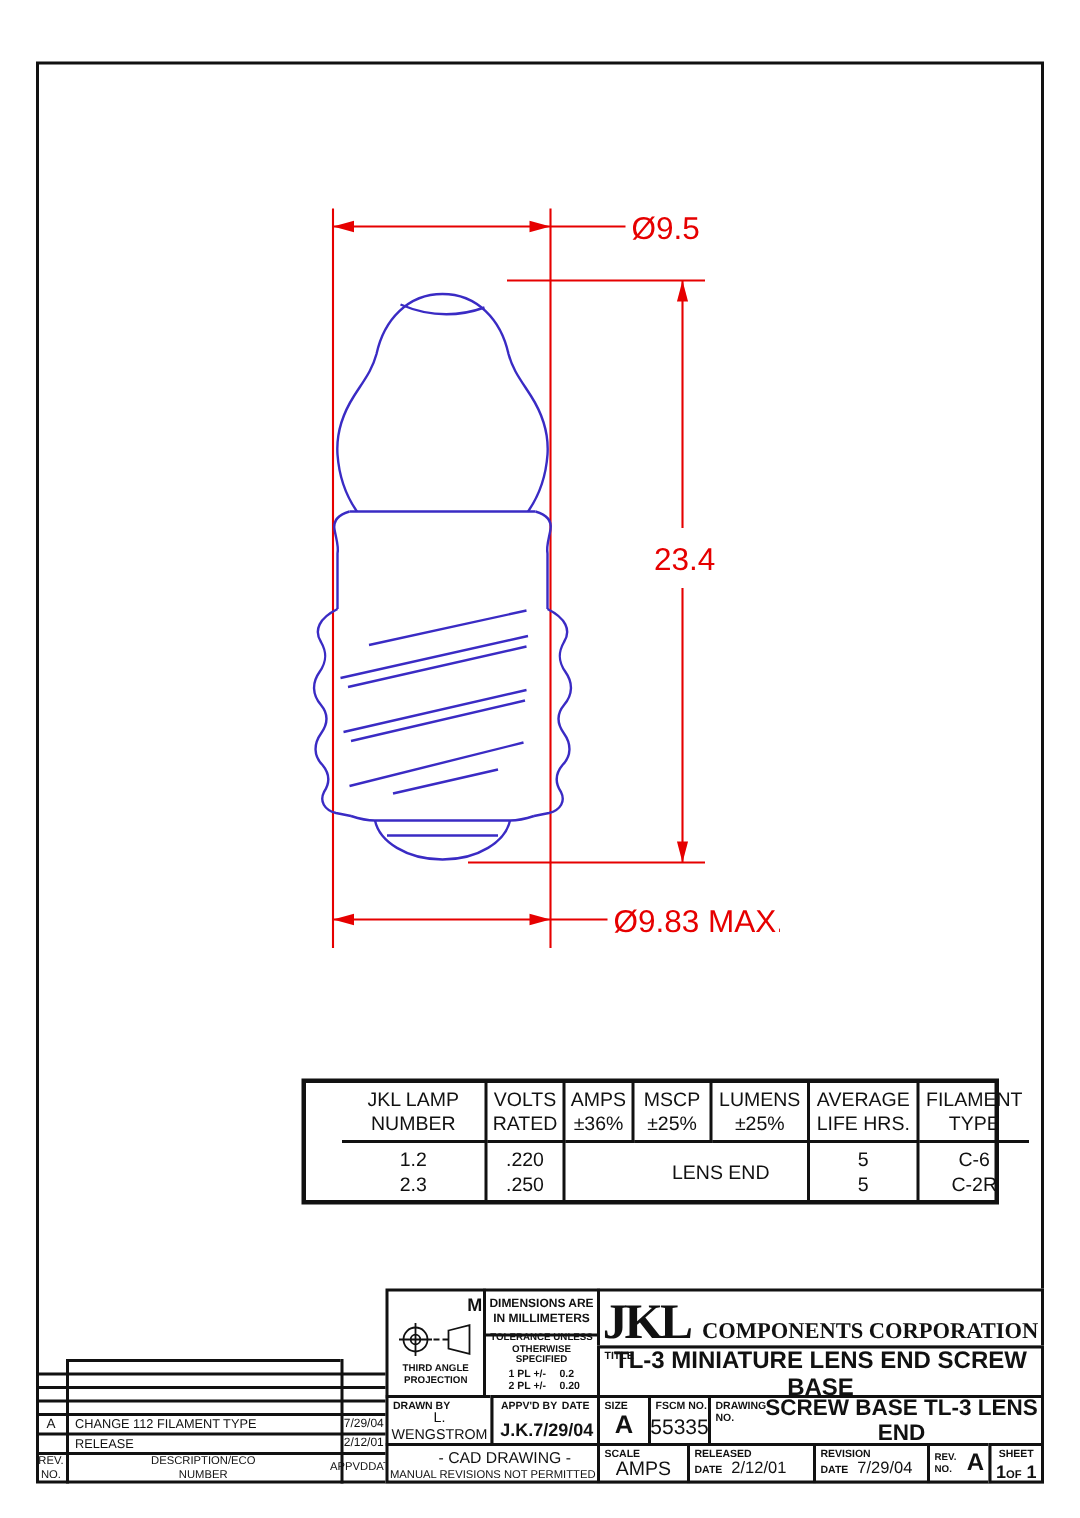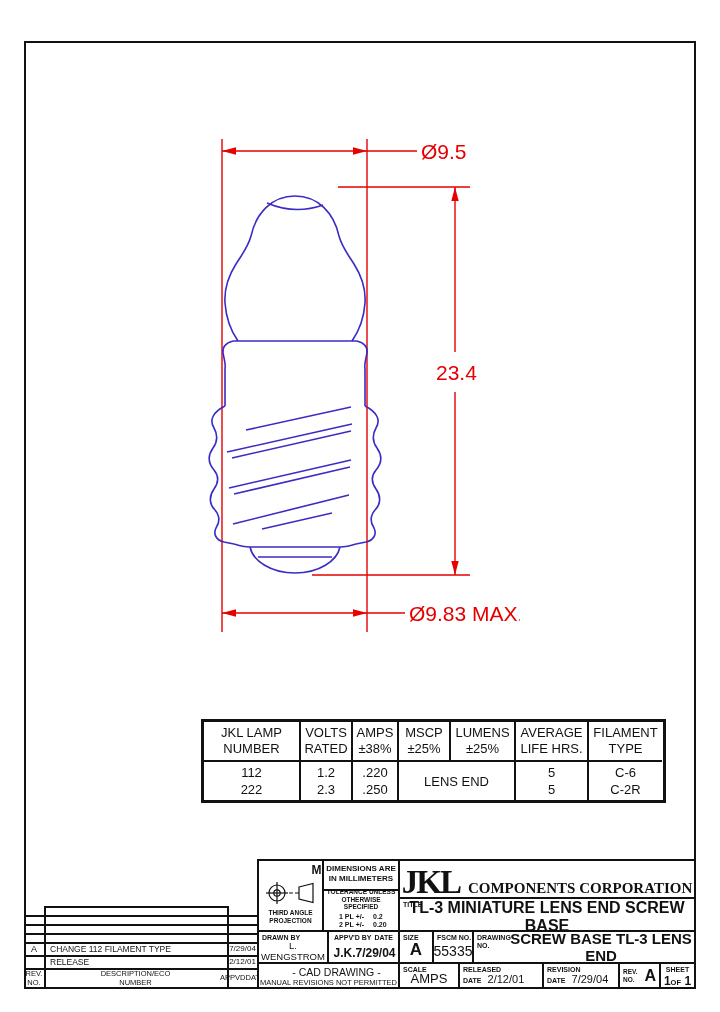--- a/index.html
+++ b/index.html
@@ -6,21 +6,21 @@
   #page{position:relative;width:720px;height:1012px;background:#fff;overflow:hidden;
         font-family:"Liberation Sans",sans-serif;color:#111;}
   .abs{position:absolute;}
   .box{position:absolute;border:2px solid #111;box-sizing:border-box;background:#fff;}
   .hline{position:absolute;background:#111;height:1.5px;}
   .vline{position:absolute;background:#111;width:1.5px;}
   .ctr{display:flex;align-items:center;justify-content:center;text-align:center;}
   .lbl{font-size:7px;font-weight:bold;line-height:8px;letter-spacing:0;}
   .spec{position:absolute;left:201px;top:719px;width:465px;height:84px;border:3px solid #111;
         box-sizing:border-box;display:grid;grid-template-columns:97px 52px 46px 52px 65px 73px 73px;
-        grid-template-rows:40px 38px;font-size:13px;}
+        grid-template-rows:40px 38px;font-size:13px;padding-left:24px;}
   .spec .hc{border-right:2px solid #111;border-bottom:2px solid #111;display:flex;flex-direction:column;
         align-items:center;justify-content:center;line-height:16px;}
   .spec .dc{border-right:2px solid #111;display:flex;flex-direction:column;align-items:center;
         justify-content:center;line-height:17px;}
   .spec .last{border-right:none;}
   .tblock .lbl{position:absolute;left:3px;top:2px;}
   text{font-family:"Liberation Sans",sans-serif;}
 </style>
 </head>
 <body>
@@ -81,43 +81,39 @@
     <div class="hc">
       <div>JKL LAMP</div>
       <div>NUMBER</div>
     </div>
     <div class="hc">
       <div>VOLTS</div>
       <div>RATED</div>
     </div>
     <div class="hc">
       <div>AMPS</div>
-      <div>±38%</div>
+      <div>±36%</div>
     </div>
     <div class="hc">
       <div>MSCP</div>
       <div>±25%</div>
     </div>
     <div class="hc">
       <div>LUMENS</div>
       <div>±25%</div>
     </div>
     <div class="hc">
       <div>AVERAGE</div>
       <div>LIFE HRS.</div>
     </div>
     <div class="hc last">
       <div>FILAMENT</div>
       <div>TYPE</div>
     </div>
 
-    <div class="dc">
-      <div>112</div>
-      <div>222</div>
-    </div>
     <div class="dc">
       <div>1.2</div>
       <div>2.3</div>
     </div>
     <div class="dc">
       <div>.220</div>
       <div>.250</div>
     </div>
     <div class="dc" style="grid-column:4 / span 2;">
       <div>LENS END</div>

